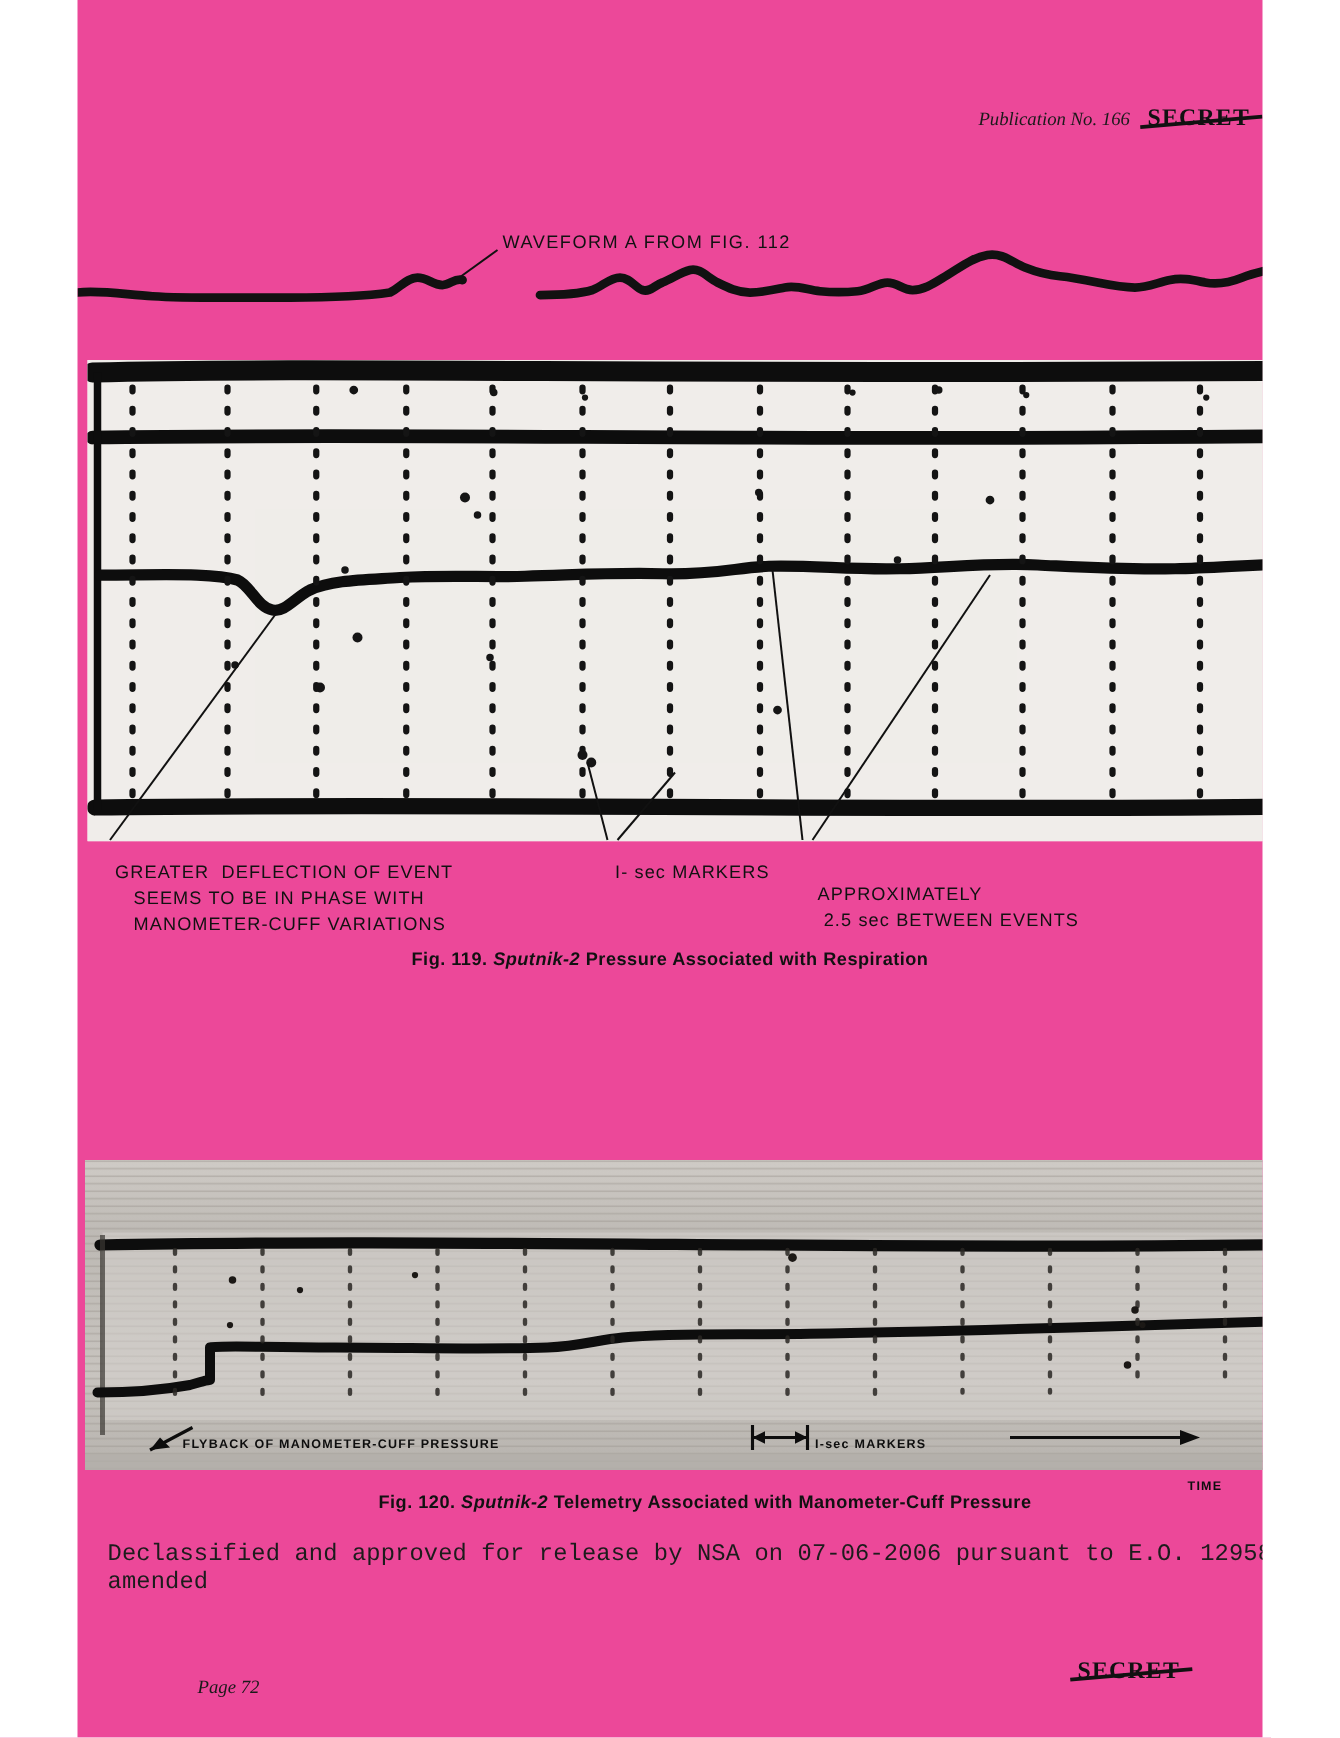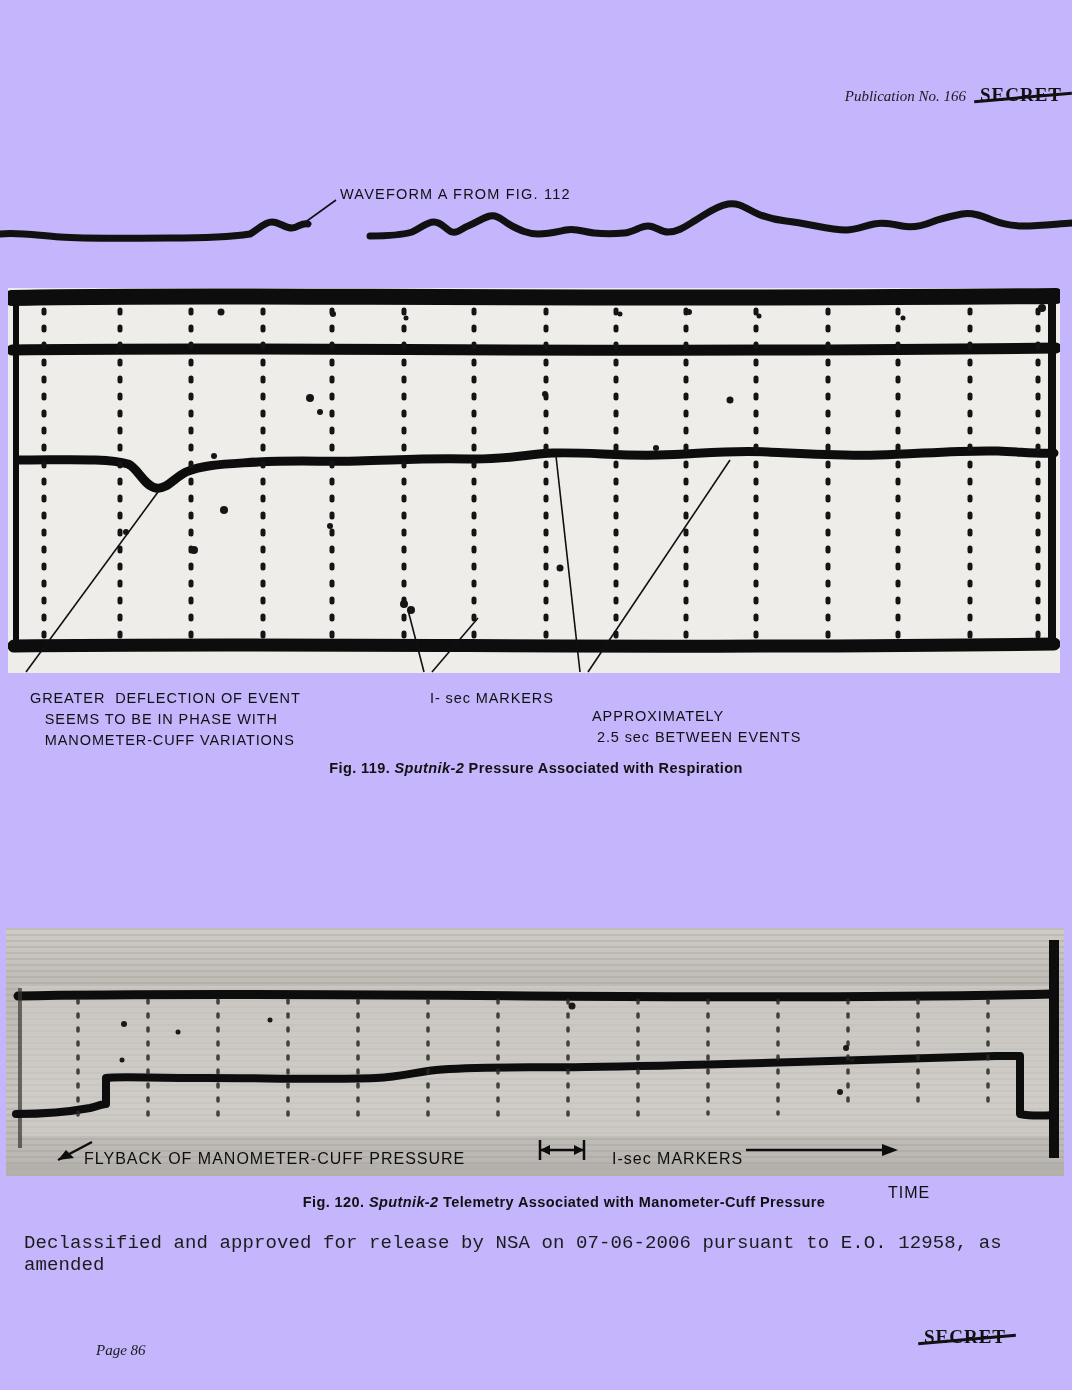--- a/index.html
+++ b/index.html
@@ -6,24 +6,24 @@
     margin: 0;
     padding: 0;
     background: #ffffff;
   }
   body {
     font-family: "Liberation Sans", sans-serif;
     color: #111;
   }
   #page {
     position: relative;
-    width: 1072px;
+    width: 948px;
     height: 1390px;
     margin: 0 auto;
-    background: #c4b5fd;
+    background: #ec4899;
     overflow: hidden;
   }
 
   
   .header {
     position: absolute;
     top: 84px;
     right: 10px;
     display: flex;
     align-items: baseline;
@@ -115,28 +115,28 @@
   
   .chart120 {
     position: absolute;
     left: 6px;
     top: 928px;
     width: 1058px;
     height: 248px;
   }
   .lbl120 {
     position: absolute;
-    font-size: 16px;
-    font-weight: normal;
+    font-size: 10px;
+    font-weight: bold;
     letter-spacing: 1px;
     color: #0e0e0e;
     white-space: nowrap;
   }
   #lbl-flyback { left: 84px; top: 1150px; }
-  #lbl-markers { left: 612px; top: 1150px; }
+  #lbl-markers { left: 590px; top: 1150px; }
   #lbl-time    { left: 888px; top: 1184px; }
 
   
   .declass {
     position: absolute;
     left: 24px;
     top: 1232px;
     width: 1020px;
     font-size: 19px;
     color: #1c1c1c;
@@ -348,16 +348,16 @@
   <div class="lbl120" id="lbl-time">TIME</div>
 
   <div class="fig-caption" id="cap120">
     <span>Fig. 120.</span>
     <span class="ital">Sputnik-2</span>
     <span>Telemetry Associated with Manometer-Cuff Pressure</span>
   </div>
 
   <div class="declass">Declassified and approved for release by NSA on 07-06-2006  pursuant to E.O. 12958, as amended</div>
 
-  <div class="page-no">Page 86</div>
+  <div class="page-no">Page 72</div>
   <div class="secret-stamp secret-bottom">SECRET</div>
 
 </div>
 
 </body></html>

